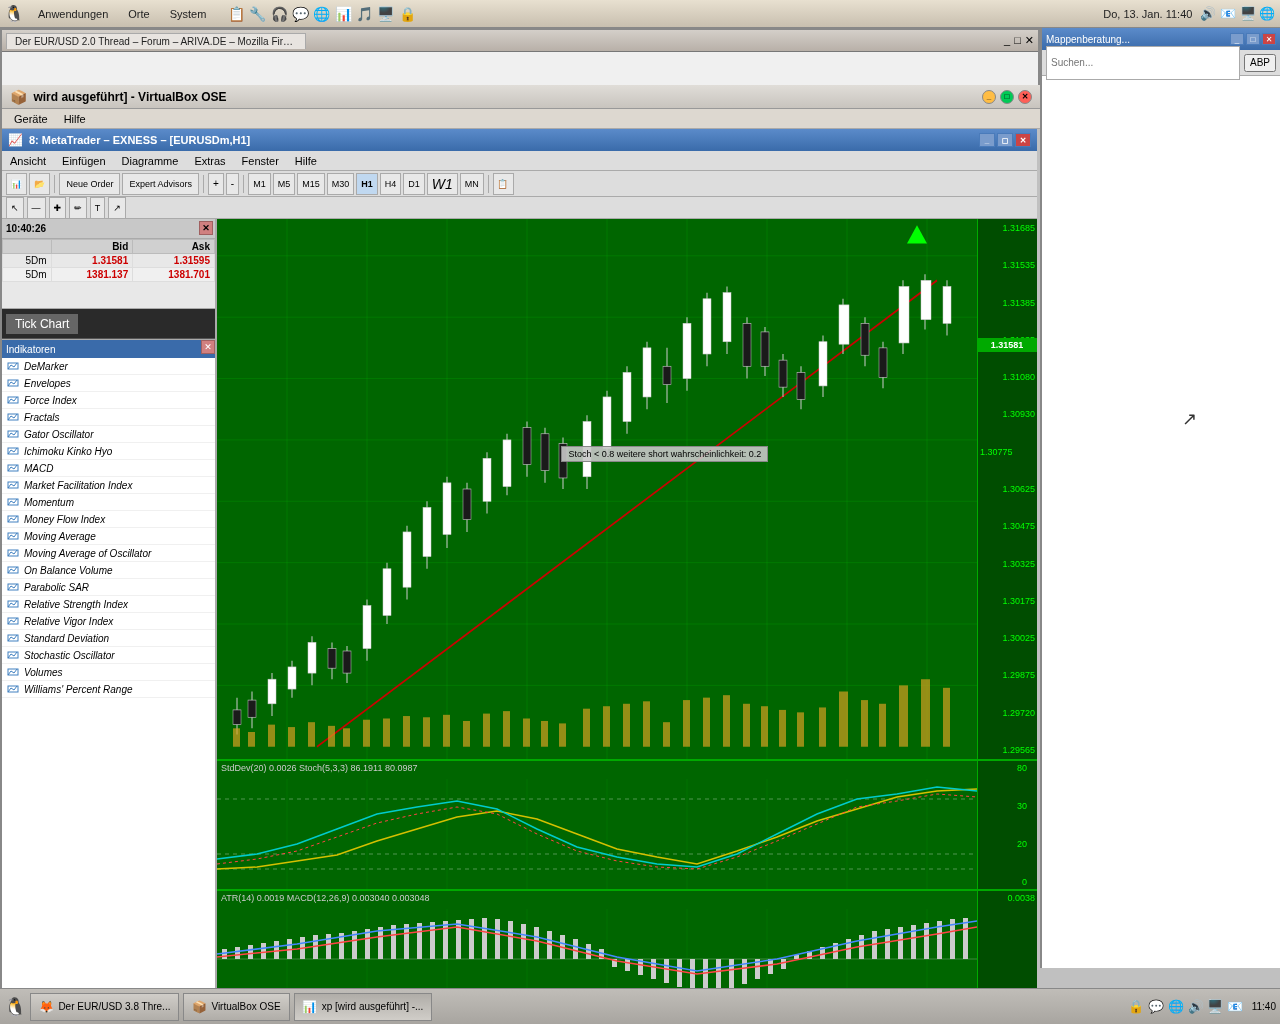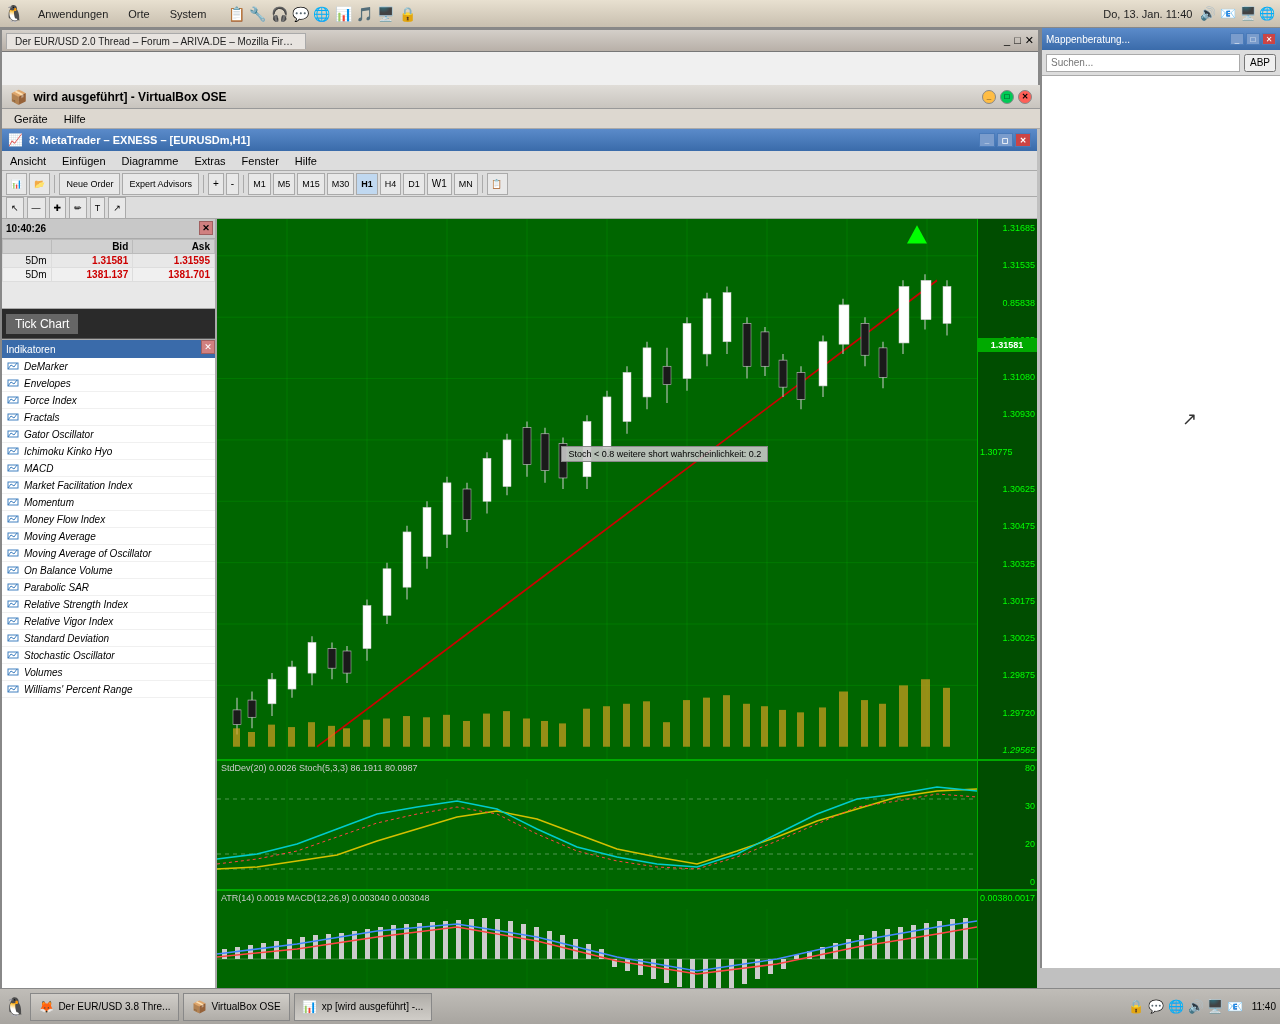--- a/index.html
+++ b/index.html
@@ -285,21 +285,21 @@
         <button class="toolbar-btn">-</button>
         <div class="toolbar-sep"></div>
 
         <button class="toolbar-btn" style="font-size:9px;">M1</button>
         <button class="toolbar-btn" style="font-size:9px;">M5</button>
         <button class="toolbar-btn" style="font-size:9px;">M15</button>
         <button class="toolbar-btn" style="font-size:9px;">M30</button>
         <button class="toolbar-btn active" style="font-size:9px;background:#c0d8f0;font-weight:bold;">H1</button>
         <button class="toolbar-btn" style="font-size:9px;">H4</button>
         <button class="toolbar-btn" style="font-size:9px;">D1</button>
-        <button class="toolbar-btn" style="font-size:10px;">W1</button>
+        <button class="toolbar-btn" style="font-size:14px;font-style:italic;">W1</button>
         <button class="toolbar-btn" style="font-size:9px;">MN</button>
         <div class="toolbar-sep"></div>
         <button class="toolbar-btn" style="font-size:9px;">📋</button>
       </div>
 
       <div id="mt-toolbar2" style="height:22px;background:#ddd;border-bottom:1px solid #aaa;display:flex;align-items:center;padding:0 4px;gap:3px;">
         <button class="toolbar-btn" style="font-size:9px;">↖</button>
         <button class="toolbar-btn" style="font-size:9px;">—</button>
         <button class="toolbar-btn" style="font-size:9px;">✚</button>
         <button class="toolbar-btn" style="font-size:9px;">✏</button>
@@ -700,33 +700,33 @@
               </g>
 
               <polygon points="700,5 710,20 690,20" fill="#00ff00"></polygon>
             </svg>
 
             <div class="chart-annotation" style="left:42%;top:42%;">Stoch &lt; 0.8 weitere short wahrscheinlichkeit: 0.2</div>
 
             <div class="price-scale" style="position:absolute;right:0;top:0;width:60px;height:100%;background:#004d00;border-left:1px solid #00aa00;display:flex;flex-direction:column;justify-content:space-between;padding:4px 2px;font-size:9px;color:#00ff00;">
               <span style="text-align:right;">1.31685</span>
               <span style="text-align:right;">1.31535</span>
-              <span style="text-align:right;">0.85838</span>
+              <span style="text-align:right;">1.31385</span>
               <span style="text-align:right;">1.31235</span>
               <span style="text-align:right;">1.31080</span>
               <span style="text-align:right;">1.30930</span>
               <span style="text-align:left;">1.30775</span>
               <span style="text-align:right;">1.30625</span>
               <span style="text-align:right;">1.30475</span>
               <span style="text-align:right;">1.30325</span>
               <span style="text-align:right;">1.30175</span>
               <span style="text-align:right;">1.30025</span>
               <span style="text-align:right;">1.29875</span>
               <span style="text-align:right;">1.29720</span>
-              <span style="text-align:right;font-style:italic;">1.29565</span>
+              <span style="text-align:right;">1.29565</span>
             </div>
 
             <div style="position:absolute;right:0;top:22%;width:60px;height:14px;background:#00aa00;display:flex;align-items:center;justify-content:center;font-size:9px;color:white;font-weight:bold;">
               <span>1.31581</span>
             </div>
           </div>
 
           <div id="stoch-panel" style="height:130px;background:#006600;border-top:2px solid #00aa00;position:relative;">
             <div style="position:absolute;top:2px;left:4px;font-size:9px;color:#cccccc;z-index:2;">StdDev(20) 0.0026  Stoch(5,3,3) 86.1911 80.0987</div>
 
@@ -746,21 +746,21 @@
               <line x1="630" y1="0" x2="630" y2="110" stroke="#00aa00" stroke-width="0.5" opacity="0.4"></line>
               <line x1="710" y1="0" x2="710" y2="110" stroke="#00aa00" stroke-width="0.5" opacity="0.4"></line>
 
               <polyline points="0,90 40,88 80,82 120,76 160,62 200,50 240,38 280,32 320,40 360,55 400,70 440,78 480,85 520,72 560,58 600,42 640,30 680,18 720,12 760,10" fill="none" stroke="#d4c000" stroke-width="1.5"></polyline>
 
               <polyline points="0,80 40,75 80,65 120,50 160,35 200,28 240,22 280,30 320,50 360,68 400,78 440,85 480,88 520,75 560,55 600,35 640,20 680,15 720,8 760,12" fill="none" stroke="#00cccc" stroke-width="1.5"></polyline>
 
               <polyline points="0,85 40,80 80,72 120,58 160,44 200,35 240,28 280,35 320,55 360,72 400,82 440,88 480,90 520,78 560,62 600,45 640,28 680,22 720,15 760,18" fill="none" stroke="#ff4444" stroke-width="1" stroke-dasharray="3,3"></polyline>
             </svg>
 
-            <div style="position:absolute;right:0;top:0;width:60px;height:100%;background:#004d00;border-left:1px solid #00aa00;display:flex;flex-direction:column;justify-content:space-between;padding:2px 2px;font-size:9px;color:#00ff00;">
+            <div style="position:absolute;right:0;top:0;width:60px;height:100%;background:#004d00;border-left:1px solid #00aa00;display:flex;flex-direction:column;justify-content:space-between;padding:2px 10px;font-size:9px;color:#00ff00;">
               <span style="text-align:right;">80</span>
               <span style="text-align:right;">30</span>
               <span style="text-align:right;">20</span>
               <span style="text-align:right;">0</span>
             </div>
           </div>
 
           <div id="macd-panel" style="height:120px;background:#006600;border-top:2px solid #00aa00;position:relative;flex-shrink:0;">
             <div style="position:absolute;top:2px;left:4px;font-size:9px;color:#cccccc;z-index:2;">ATR(14) 0.0019  MACD(12,26,9) 0.003040 0.003048</div>
 
@@ -835,21 +835,21 @@
               <rect x="707" y="14" width="5" height="36" fill="#cccccc"></rect>
               <rect x="720" y="12" width="5" height="38" fill="#cccccc"></rect>
               <rect x="733" y="10" width="5" height="40" fill="#cccccc"></rect>
               <rect x="746" y="9" width="5" height="41" fill="#cccccc"></rect>
 
               <polyline points="0,45 80,35 160,22 240,15 320,28 400,48 480,62 560,50 640,32 720,18 760,12" fill="none" stroke="#4488ff" stroke-width="1.5"></polyline>
 
               <polyline points="0,48 80,40 160,28 240,18 320,32 400,52 480,65 560,55 640,38 720,25 760,18" fill="none" stroke="#ff4444" stroke-width="1.5"></polyline>
             </svg>
 
-            <div style="position:absolute;right:0;top:0;width:60px;height:100%;background:#004d00;border-left:1px solid #00aa00;display:flex;flex-direction:row;justify-content:space-between;padding:2px 2px;font-size:9px;color:#00ff00;">
+            <div style="position:absolute;right:0;top:0;width:60px;height:100%;background:#004d00;border-left:1px solid #00aa00;display:flex;flex-direction:column;justify-content:space-between;padding:2px 2px;font-size:9px;color:#00ff00;">
               <span style="text-align:right;">0.0038</span>
               <span style="text-align:right;">0.0017</span>
             </div>
           </div>
 
           <div id="time-scale" style="height:20px;background:#004d00;display:flex;align-items:center;font-size:8px;color:#00cc00;border-top:1px solid #00aa00;padding:0 0;flex-shrink:0;">
             <div style="width:calc(100% - 60px);display:flex;justify-content:space-between;padding:0 4px;">
               <span>11 Jan 2011</span>
               <span>12 Jan 00:00</span>
               <span>12 Jan 04:00</span>
@@ -873,21 +873,21 @@
 <div id="right-panel" style="position:absolute;right:0;top:28px;width:240px;height:940px;background:white;border-left:2px solid #888;">
   <div id="right-panel-header" style="height:22px;background:linear-gradient(to bottom,#5b8bca,#3a6baa);display:flex;align-items:center;padding:0 4px;color:white;font-size:10px;">
     <span>Mappenberatung...</span>
     <div style="margin-left:auto;display:flex;gap:2px;">
       <div style="width:14px;height:12px;background:#7a9ccc;border:1px solid #4a7bba;display:flex;align-items:center;justify-content:center;font-size:8px;cursor:pointer;">_</div>
       <div style="width:14px;height:12px;background:#7a9ccc;border:1px solid #4a7bba;display:flex;align-items:center;justify-content:center;font-size:8px;cursor:pointer;">□</div>
       <div style="width:14px;height:12px;background:#cc4444;border:1px solid #4a7bba;display:flex;align-items:center;justify-content:center;font-size:8px;cursor:pointer;color:white;">✕</div>
     </div>
   </div>
   <div id="right-panel-toolbar" style="height:26px;background:#ddd;display:flex;align-items:center;padding:0 4px;gap:4px;border-bottom:1px solid #aaa;">
-    <input type="text" style="flex: 1 1 0%; height: 18px; font-size: 10px; border: 1px solid rgb(170, 170, 170); padding: 0px 4px;" placeholder="Suchen...">
+    <input type="text" style="flex: 1 1 0%; height: 34px; font-size: 10px; border: 1px solid rgb(170, 170, 170); padding: 0px 4px;" placeholder="Suchen...">
     <button style="height:18px;font-size:10px;padding:0 4px;">ABP</button>
   </div>
 
   <div style="position:absolute;top:380px;left:140px;font-size:18px;color:#333;pointer-events:none;">↗</div>
 </div>
 
 <div id="bottom-taskbar">
   <div style="font-size:18px;">🐧</div>
   <div class="taskbar-app-btn">
     <span style="font-size:12px;">🦊</span>

